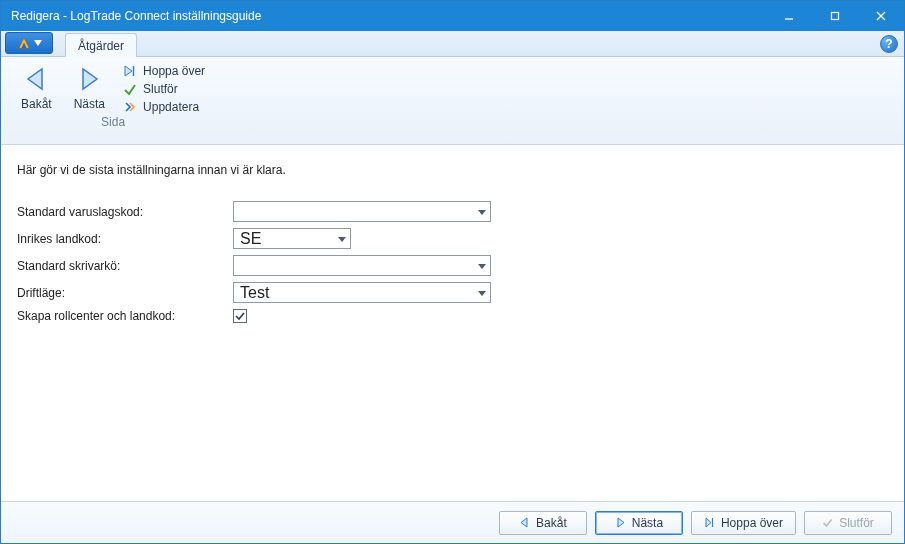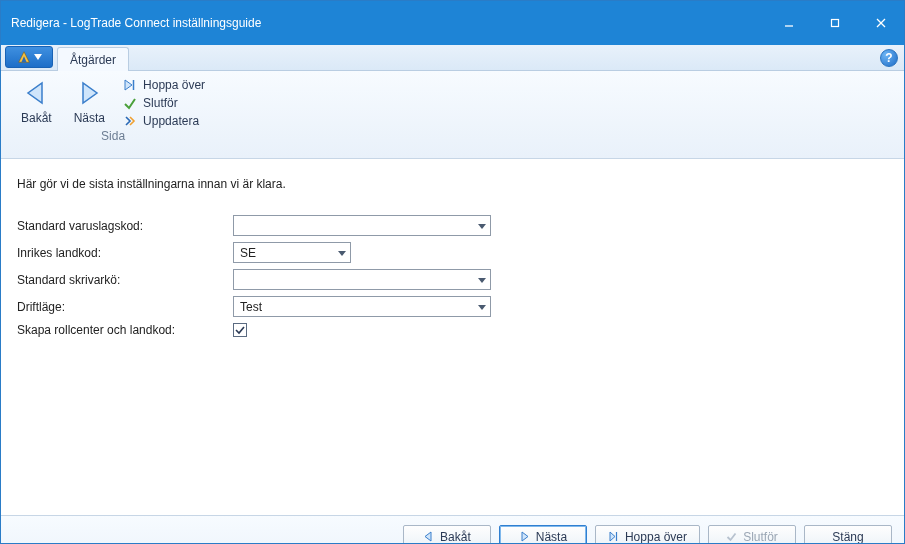--- a/index.html
+++ b/index.html
@@ -9,21 +9,21 @@
     font-size: 12px;
     background: #fff;
     color: #000;
     width: 905px;
     height: 544px;
     overflow: hidden;
     border: 1px solid #2a7cc7;
   }
   
   .titlebar {
-    height: 44px;
+    height: 30px;
     background: #1e84d6;
     color: #fff;
     display: flex;
     align-items: center;
     padding: 0 0 0 10px;
     font-size: 12px;
   }
   .titlebar .title { flex: 1; }
   .titlebar .winbtns { display: flex; height: 100%; }
   .titlebar .winbtn {
@@ -55,21 +55,21 @@
     display: flex;
     align-items: center;
     justify-content: center;
     gap: 3px;
   }
   .appmenu svg.logo { width: 14px; height: 14px; }
   .appmenu svg.caret { width: 8px; height: 6px; }
   .tab {
     height: 24px;
     padding: 0 12px;
-    margin-left: 4px;
+    margin-left: 12px;
     border: 1px solid #b9cde2;
     border-bottom: none;
     border-radius: 3px 3px 0 0;
     background: #f4f9ff;
     display: flex;
     align-items: center;
     color: #2b3a55;
     position: relative;
     top: 1px;
   }
@@ -161,21 +161,21 @@
     color: #222;
   }
   .combo {
     height: 21px;
     border: 1px solid #8f9aa8;
     background: #fff;
     display: flex;
     align-items: center;
     padding: 0 18px 0 6px;
     position: relative;
-    font-size: 12px;
+    font-size: 16px;
     color: #222;
   }
   .combo .caret {
     position: absolute;
     right: 3px;
     top: 50%;
     transform: translateY(-50%);
   }
   .combo.w-wide { width: 258px; }
   .combo.w-narrow { width: 118px; }
@@ -381,16 +381,13 @@
         <line x1="8.5" y1="1" x2="8.5" y2="10" stroke="#3a7ecb" stroke-width="1.2"></line>
       </svg>
     <span>Hoppa över</span>
   </div>
   <div class="btn disabled">
     <svg viewBox="0 0 11 11">
         <polyline points="1.5,6 4.5,9 9.5,2.5" fill="none" stroke="#b7c2cf" stroke-width="1.8"></polyline>
       </svg>
     <span>Slutför</span>
   </div>
-  <div class="btn">
-    <span>Stäng</span>
-  </div>
 </div>
 
 </body></html>

